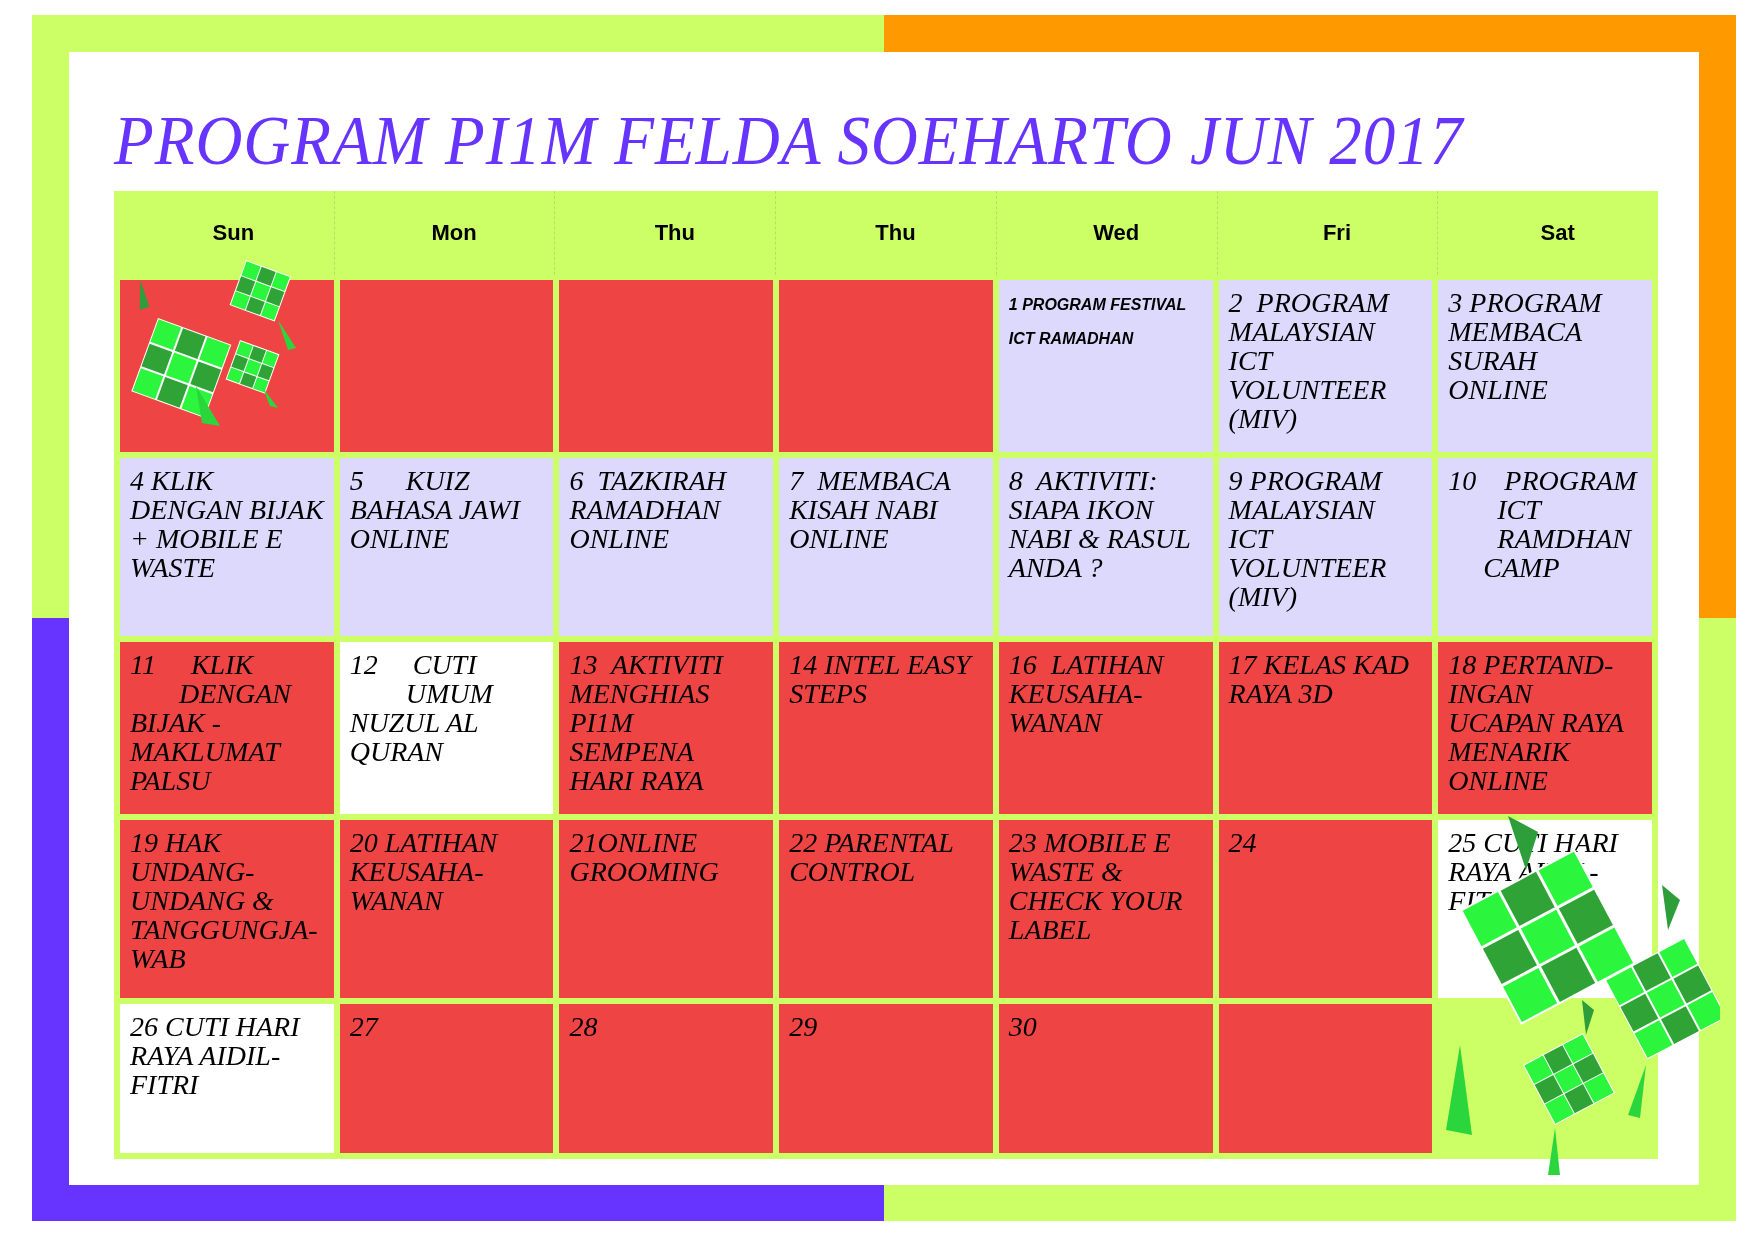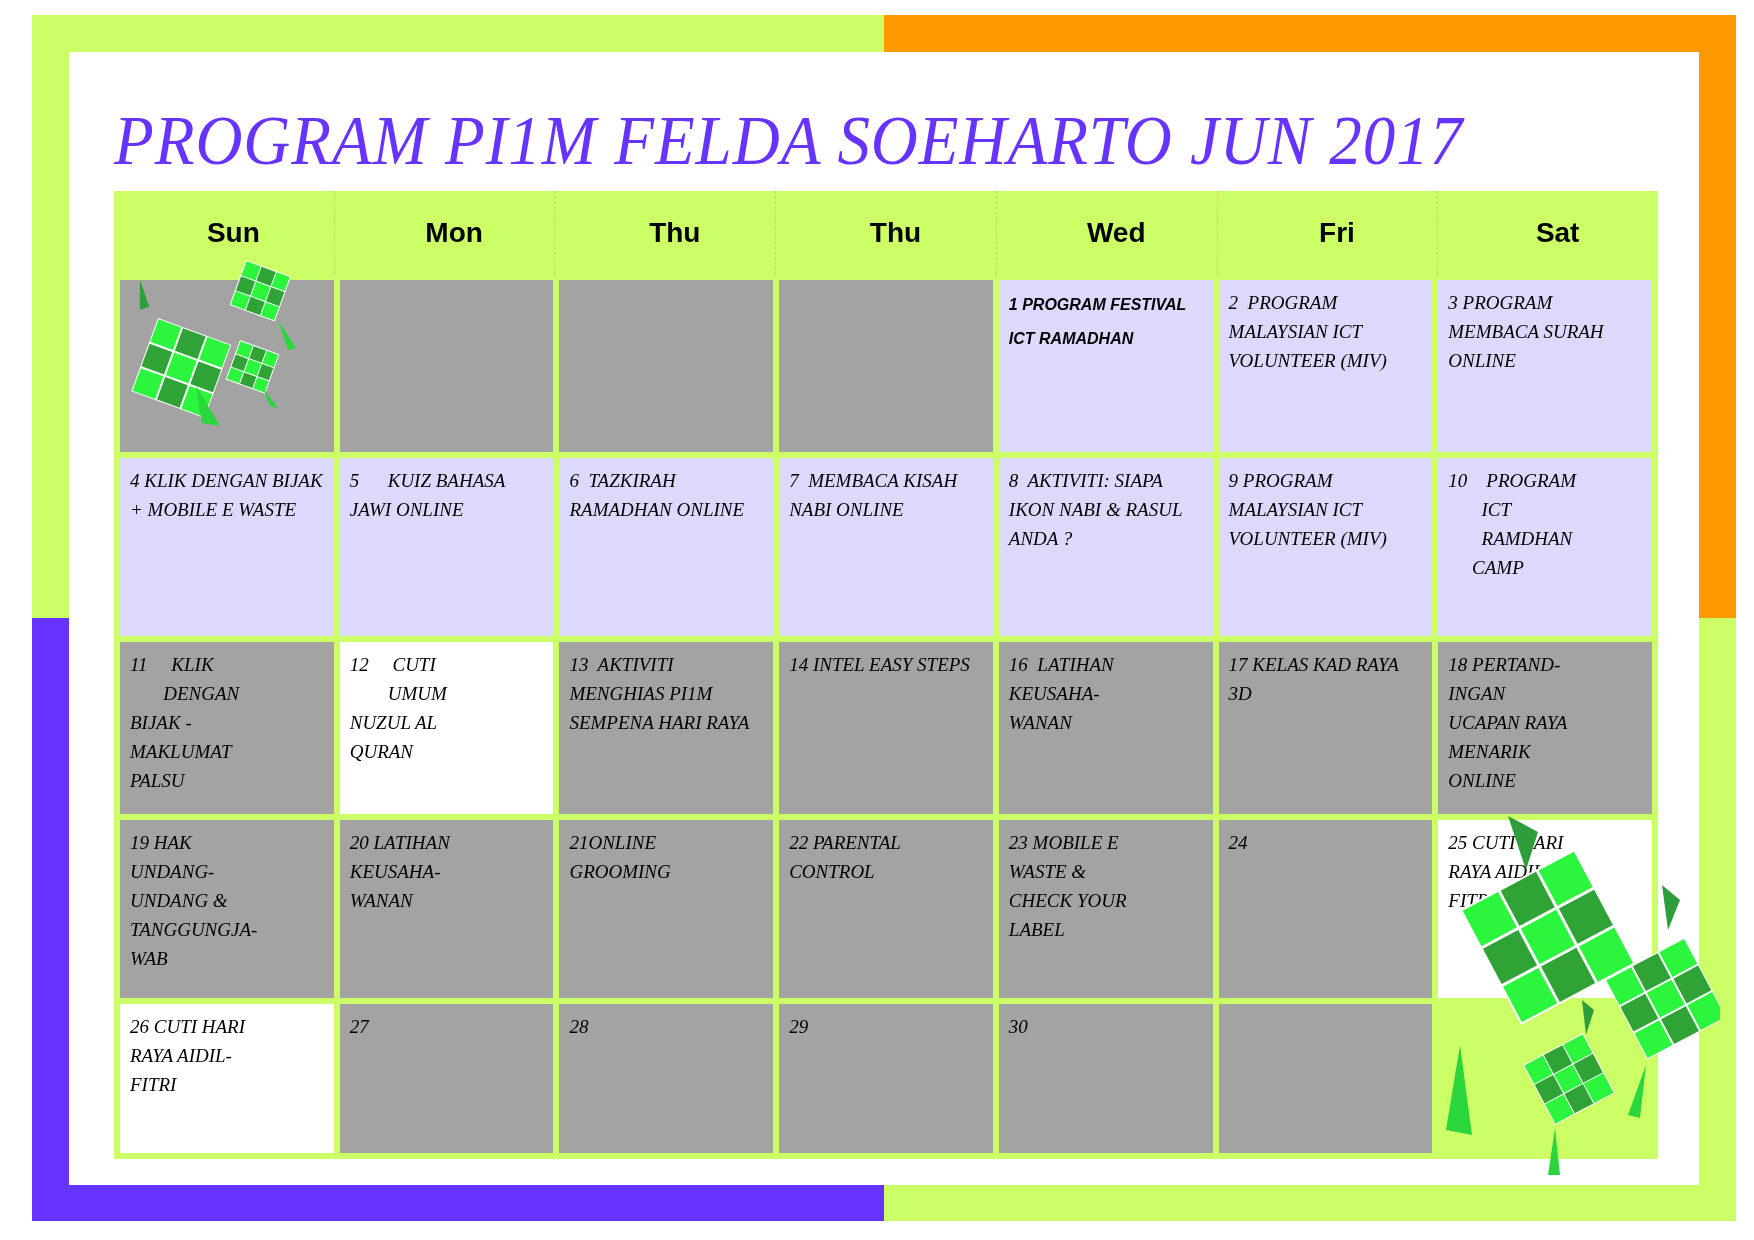--- a/index.html
+++ b/index.html
@@ -18,36 +18,36 @@
     transform: scaleX(0.93); transform-origin: left center;
   }
   .calendar {
     position: absolute; left: 114px; top: 191px; width: 1544px; height: 968px;
     background: #ccff66;
   }
   .head-row { position: absolute; left: 0; top: 0; width: 1544px; height: 84px; display: flex; }
   .head-cell {
     flex: 1; display: flex; align-items: center; justify-content: center;
     font-family: "Liberation Sans", "DejaVu Sans", sans-serif;
-    font-weight: bold; font-size: 28px; color: #000;
+    font-weight: bold; font-size: 22px; color: #000;
     border-right: 1px dashed #b8e05a; box-sizing: border-box; margin-left: 19px;
   }
   .head-cell:last-child { border-right: none; }
   .grid {
     position: absolute; left: 0; top: 84px; width: 1544px; height: 884px;
     display: grid; grid-template-columns: repeat(7, 1fr);
     grid-template-rows: 172px 178px 172px 178px 1fr;
     gap: 6px; padding: 5px 6px 6px 6px; box-sizing: border-box;
   }
   .cell {
     position: relative; box-sizing: border-box;
-    padding: 8px 10px; font-style: italic; font-size: 19px; line-height: 29px;
+    padding: 8px 10px; font-style: italic; font-size: 28px; line-height: 29px;
     color: #000; text-transform: uppercase; white-space: pre-wrap; overflow: hidden;
   }
-  .cell.white { background: #a3a3a3; }
+  .cell.white { background: #ef4444; }
   .cell.lavender { background: #ddd9fd; }
   .cell.red { background: #ffffff; }
   .cell.bold-sans {
     font-family: "Liberation Sans", "DejaVu Sans", sans-serif;
     font-weight: bold; font-size: 16px; line-height: 34px;
   }
   .ketupat { position: absolute; pointer-events: none; }
 </style>
 </head>
 <body>

